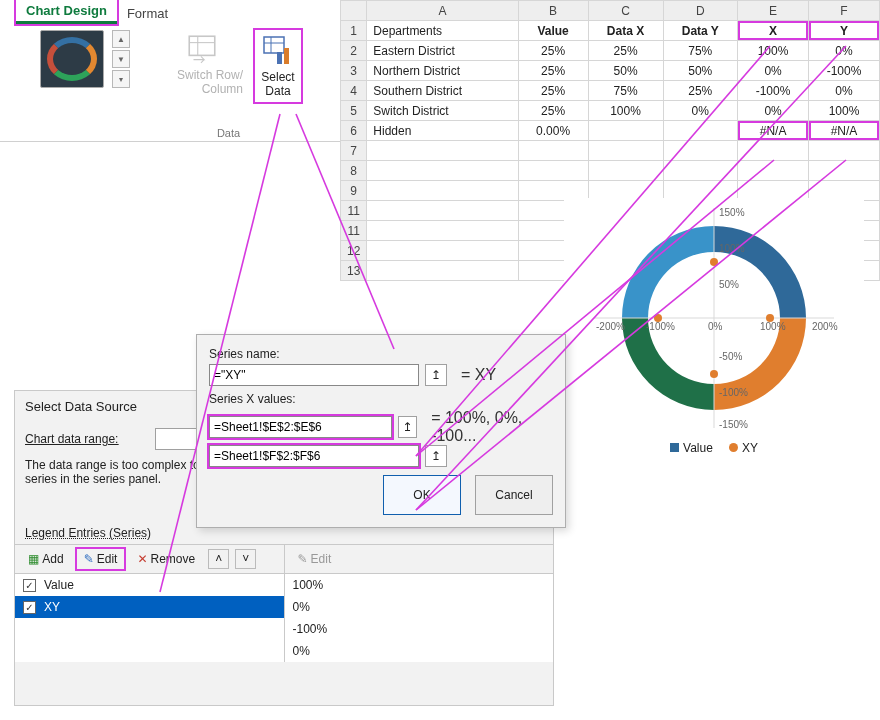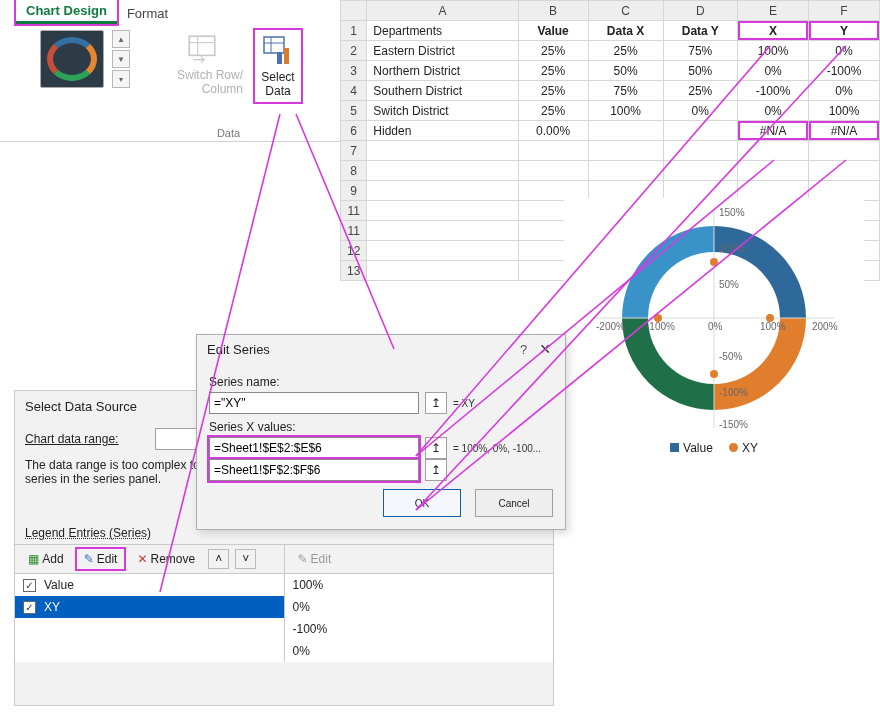--- a/index.html
+++ b/index.html
@@ -67,24 +67,24 @@
   
   .es { position:absolute; left:196px; top:334px; width:370px; background:#f2f2f2; border:1px solid #aeaeae; box-shadow:3px 3px 8px rgba(0,0,0,.15); z-index:5;}
   .es-title { display:flex; align-items:center; padding:6px 10px; font-size:13px;}
   .es-title .t { flex:1;}
   .es-title .q { padding:0 8px; color:#555;}
   .es-title .x { padding:0 4px; font-size:14px;}
   .es-body { padding:6px 12px 10px;}
   .es-lab { font-size:12px; margin:6px 0 3px; }
   .es-row { display:flex; align-items:center; gap:6px;}
   .es-row input { width:210px; height:22px; border:1px solid #888; padding:0 4px; background:#fff; font-size:12px;}
-  .es-row .eq { font-size:10px; color:#333;}
+  .es-row .eq { font-size:16px; color:#333;margin-left:8px;}
   .es-row.boxed input { box-shadow:0 0 0 2px #d63adf;}
   .es-btns { display:flex; justify-content:flex-end; gap:14px; padding:8px 0 2px;}
-  .btn { width:78px; height:28px; border:1px solid #a0a0a0; background:#eee; display:flex;align-items:center;justify-content:center; font-size:10px;}
+  .btn { width:78px; height:40px; border:1px solid #a0a0a0; background:#eee; display:flex;align-items:center;justify-content:center; font-size:12px;}
   .btn.primary { border:1.5px solid #105fae; background:#f4f8fe;}
   
   .anno { position:absolute; inset:0; pointer-events:none; z-index:10;}
 </style>
 </head>
 <body>
 
 <div class="ribbon-tabs">
   <div class="ribbon-tab active">Chart Design</div>
   <div class="ribbon-tab">Format</div>
@@ -353,25 +353,20 @@
         <div class="sds-item">100%</div>
         <div class="sds-item">0%</div>
         <div class="sds-item">-100%</div>
         <div class="sds-item">0%</div>
       </div>
     </div>
   </div>
 </div>
 
 <div class="es">
-  <div class="es-title">
-    <span class="t">Edit Series</span>
-    <span class="q">?</span>
-    <span class="x">✕</span>
-  </div>
   <div class="es-body">
     <div class="es-lab">Series name:</div>
     <div class="es-row">
       <input type="text" value="=&quot;XY&quot;" style="">
       <span class="range-btn">↥</span>
       <span class="eq">= XY</span>
     </div>
     <div class="es-lab">Series X values:</div>
     <div class="es-row boxed">
       <input type="text" value="=Sheet1!$E$2:$E$6" style="">

